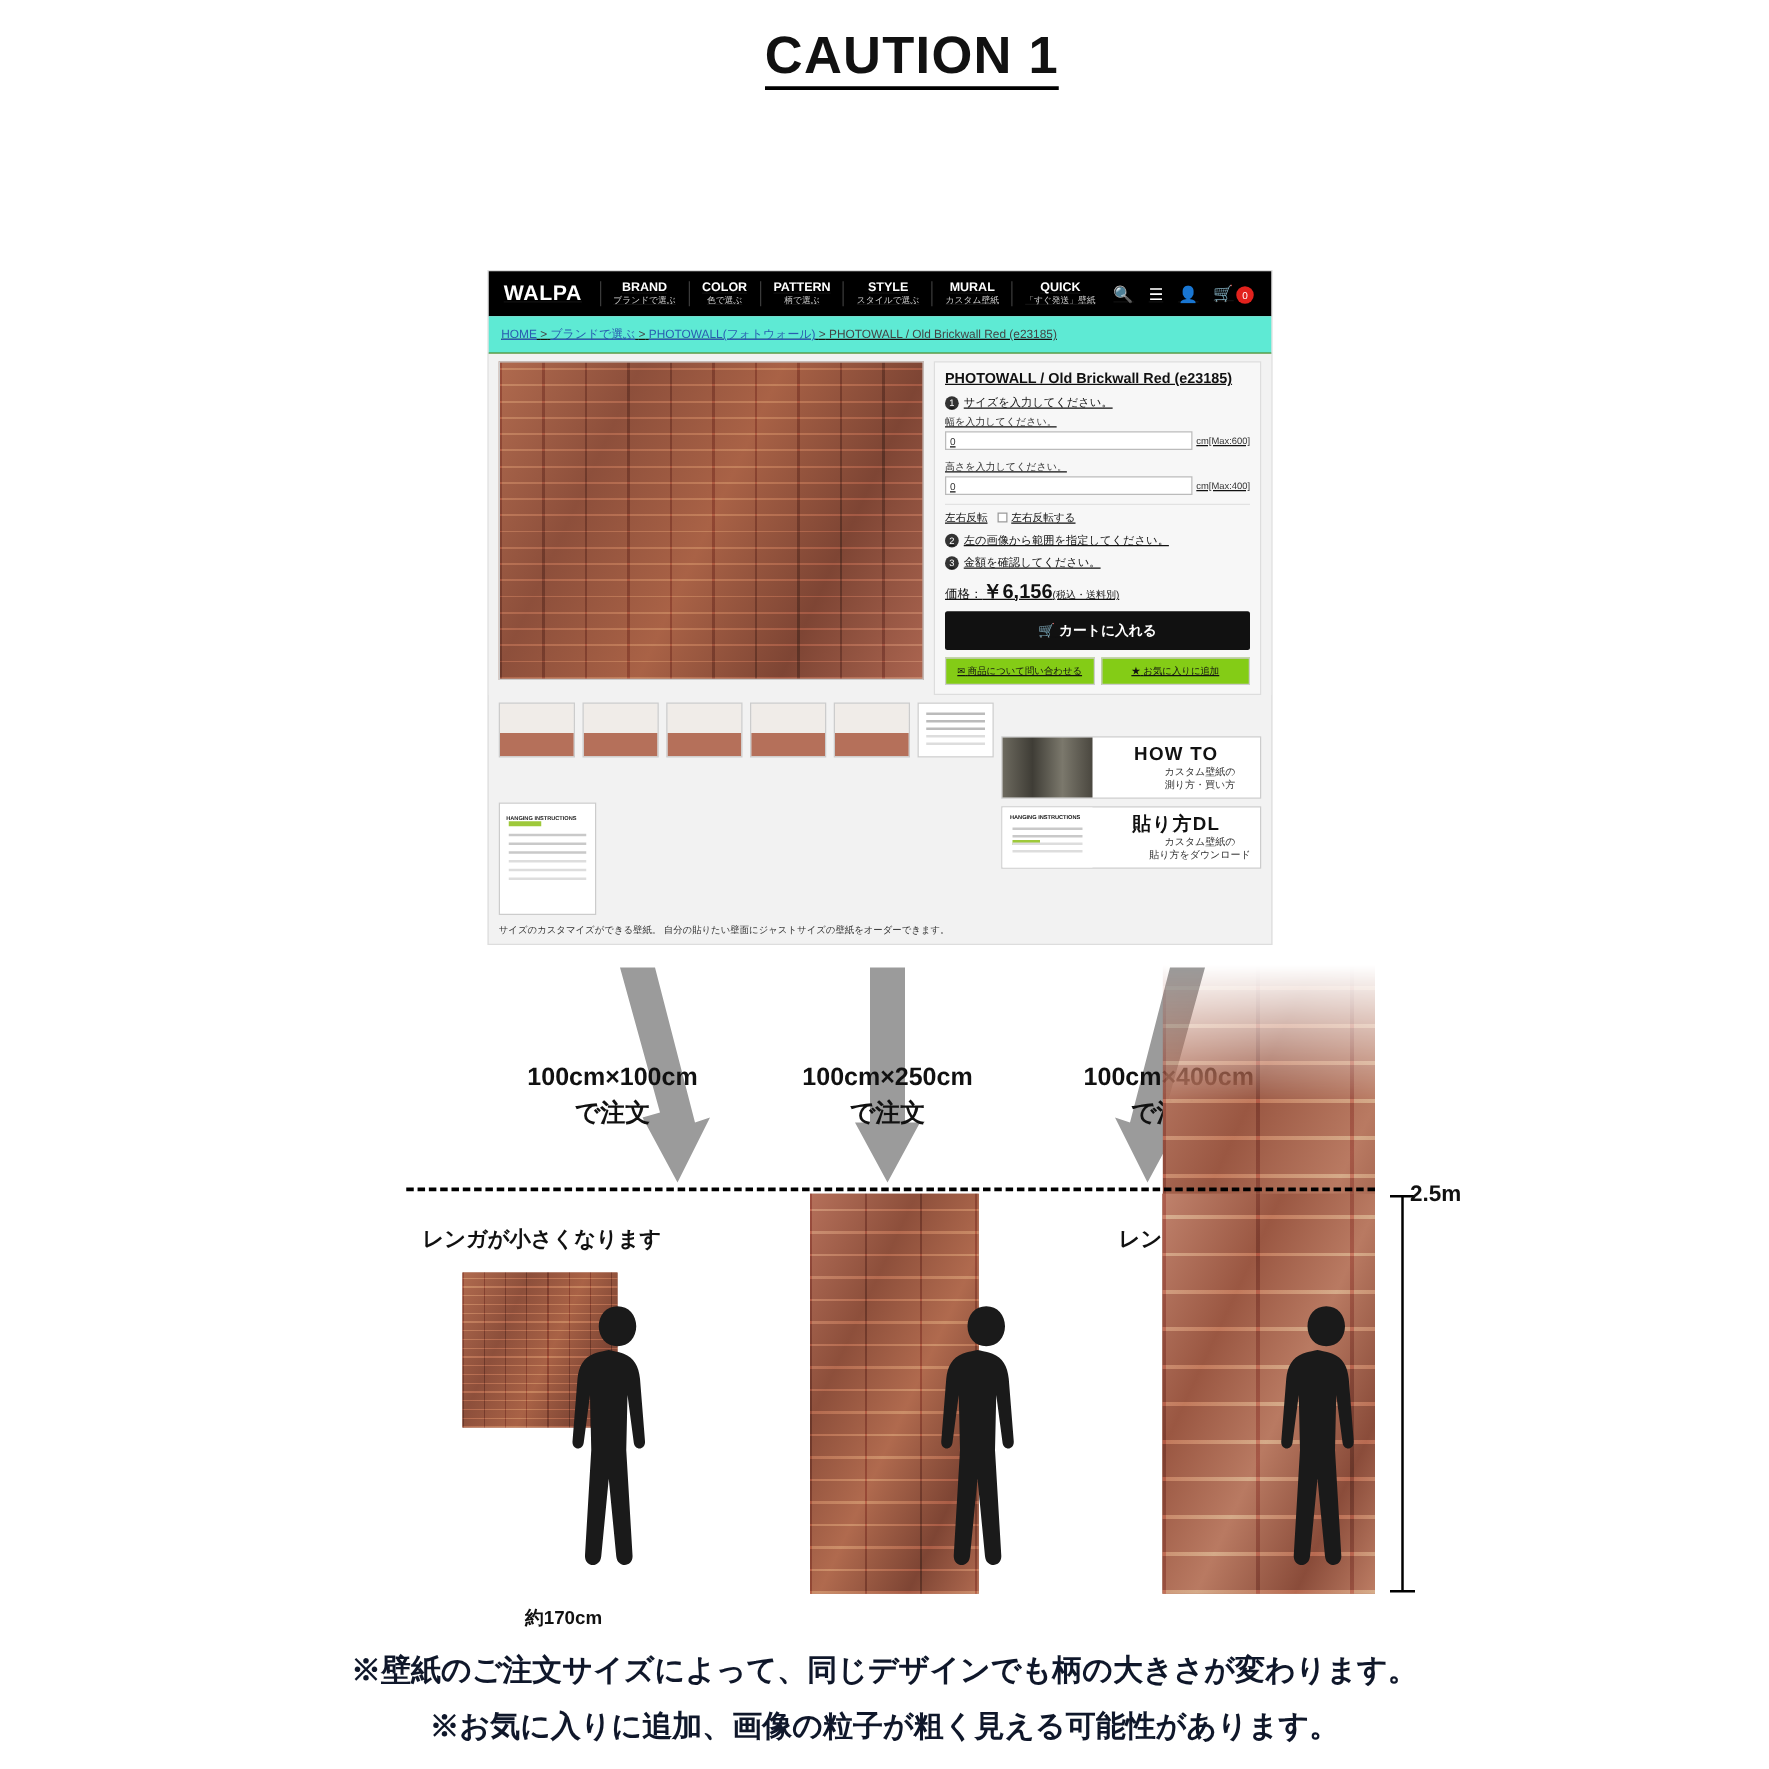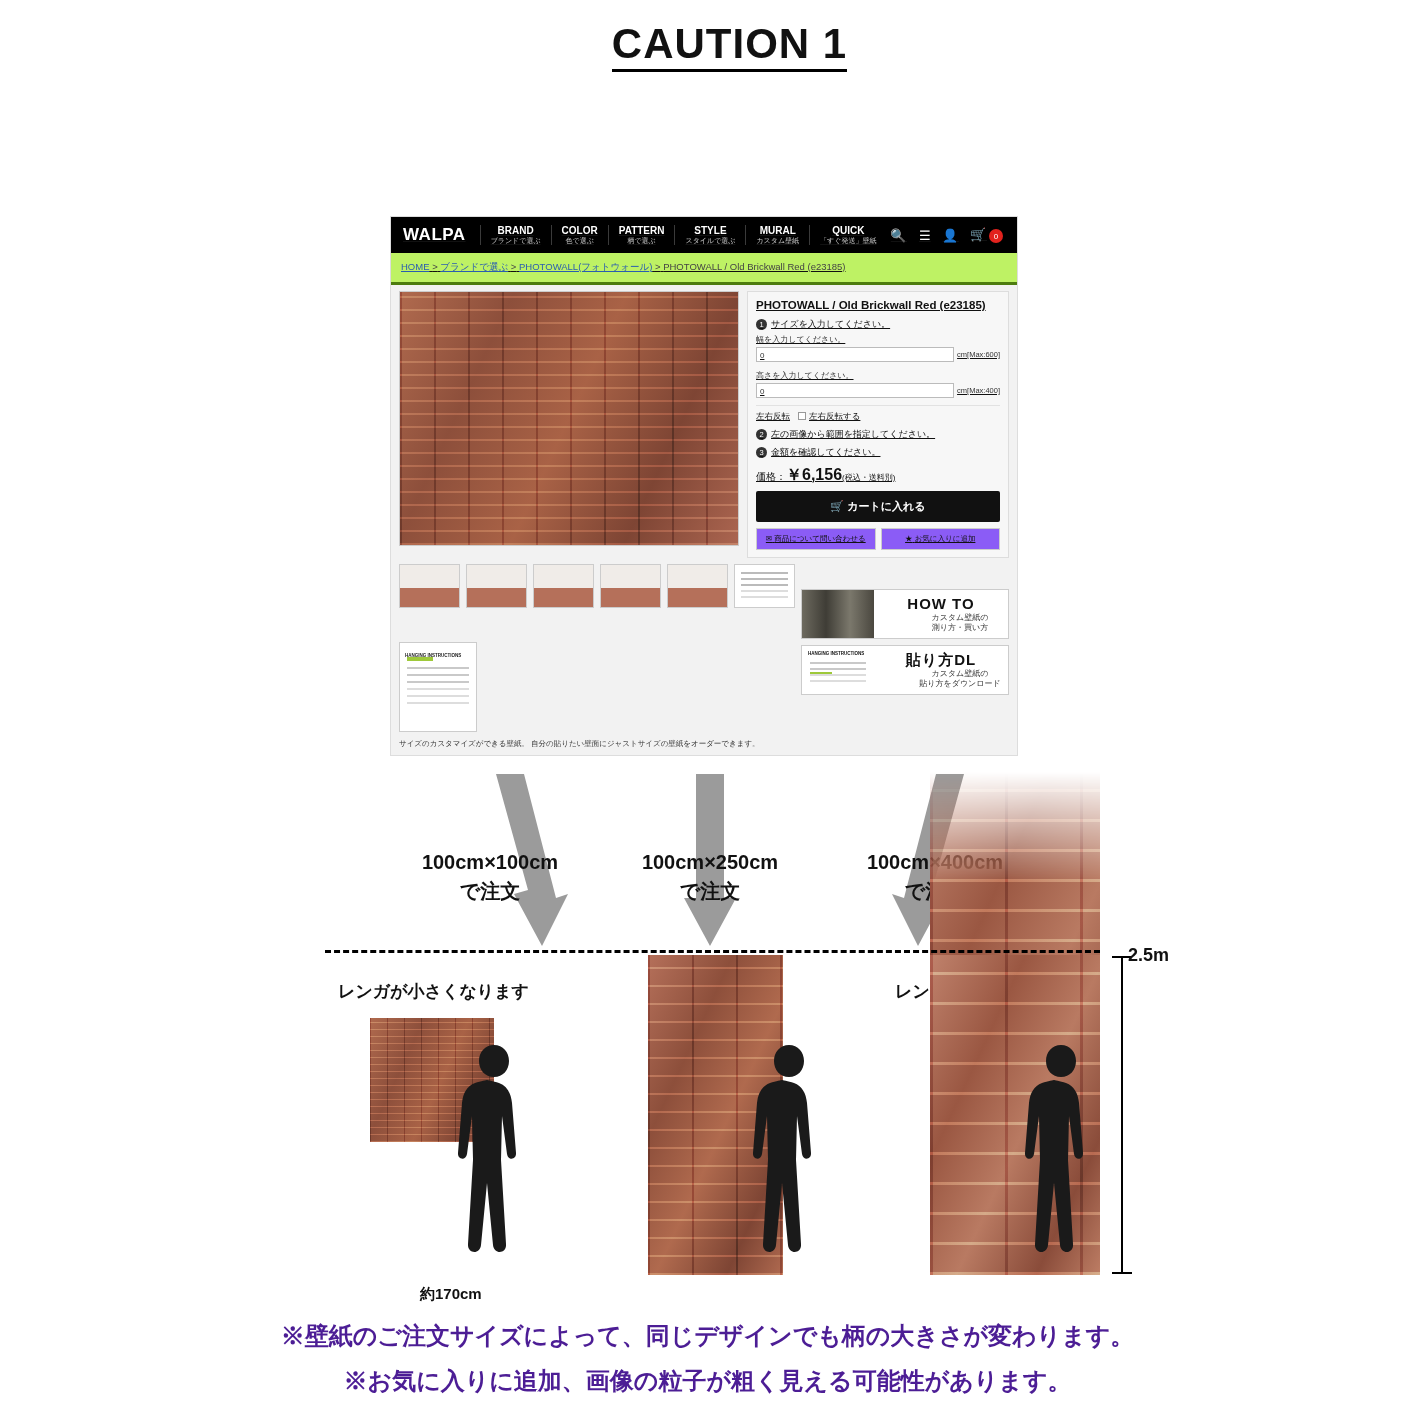--- a/index.html
+++ b/index.html
@@ -52,22 +52,22 @@
   .navright { margin-left:auto; display:flex; align-items:center; gap:12px; padding-right:8px; }
   .navright .ic { font-size:13px; }
   .cartbadge {
     background:#e2221d; color:#fff; border-radius:50%;
     width:14px; height:14px; font-size:8px;
     display:inline-flex; align-items:center; justify-content:center;
     margin-left:2px;
   }
 
   .crumb {
-    background:#bef264; font-size:9.5px; color:#444;
-    padding:8px 10px; border-bottom:3px solid #4d7c0f;
+    background:#5eead4; font-size:9.5px; color:#444;
+    padding:8px 10px; border-bottom:1px solid #4d7c0f;
   }
   .crumb a { color:#2a5db0; text-decoration:underline; }
 
   .content { display:flex; padding:6px 8px 0 8px; gap:8px; background:#f2f2f2; }
 
   .brickmain {
     width:340px; height:255px;
     border:1px solid #ccc;
     background-color:#9e5b44;
     background-image:
@@ -104,21 +104,21 @@
   .price { font-size:10px; margin:6px 0 5px; }
   .price b { font-size:16px; }
   .price .tax { font-size:8px; }
   .cartbtn {
     background:#111; color:#fff; text-align:center;
     font-size:11px; font-weight:bold; padding:8px 0;
     border-radius:2px; margin:4px 0 6px;
   }
   .subbtns { display:flex; gap:5px; }
   .subbtn {
-    flex:1; border:1px solid #ccc; background:#8b5cf6;
+    flex:1; border:1px solid #ccc; background:#84cc16;
     font-size:7.5px; text-align:center; padding:5px 2px;
   }
 
   .thumbs { display:flex; gap:6px; padding:6px 8px 0 8px; }
   .thumb {
     width:61px; height:44px; border:1px solid #ccc;
     background:linear-gradient(120deg,#c08a72,#8c4f3b,#b16a52);
     position:relative;
   }
   .thumb.room { background:linear-gradient(180deg,#f0ece8 0 55%, #b5705a 55% 100%); }
@@ -208,21 +208,21 @@
     background-blend-mode:overlay, overlay, normal;
   }
   .fadeTop { -webkit-mask-image:linear-gradient(#fff0 0, #fff 22%); mask-image:linear-gradient(#fff0 0, #fff 22%); }
 
   
   .person { position:absolute; }
 
   
   .warn {
     position:absolute; left:0; width:100%; text-align:center;
-    color:#4c1d95; font-weight:bold; font-size:24px;
+    color:#0f172a; font-weight:bold; font-size:24px;
   }
 </style>
 </head>
 <body>
 
 <div class="title">
   <span>CAUTION 1</span>
 </div>
 
 <div class="lead">

